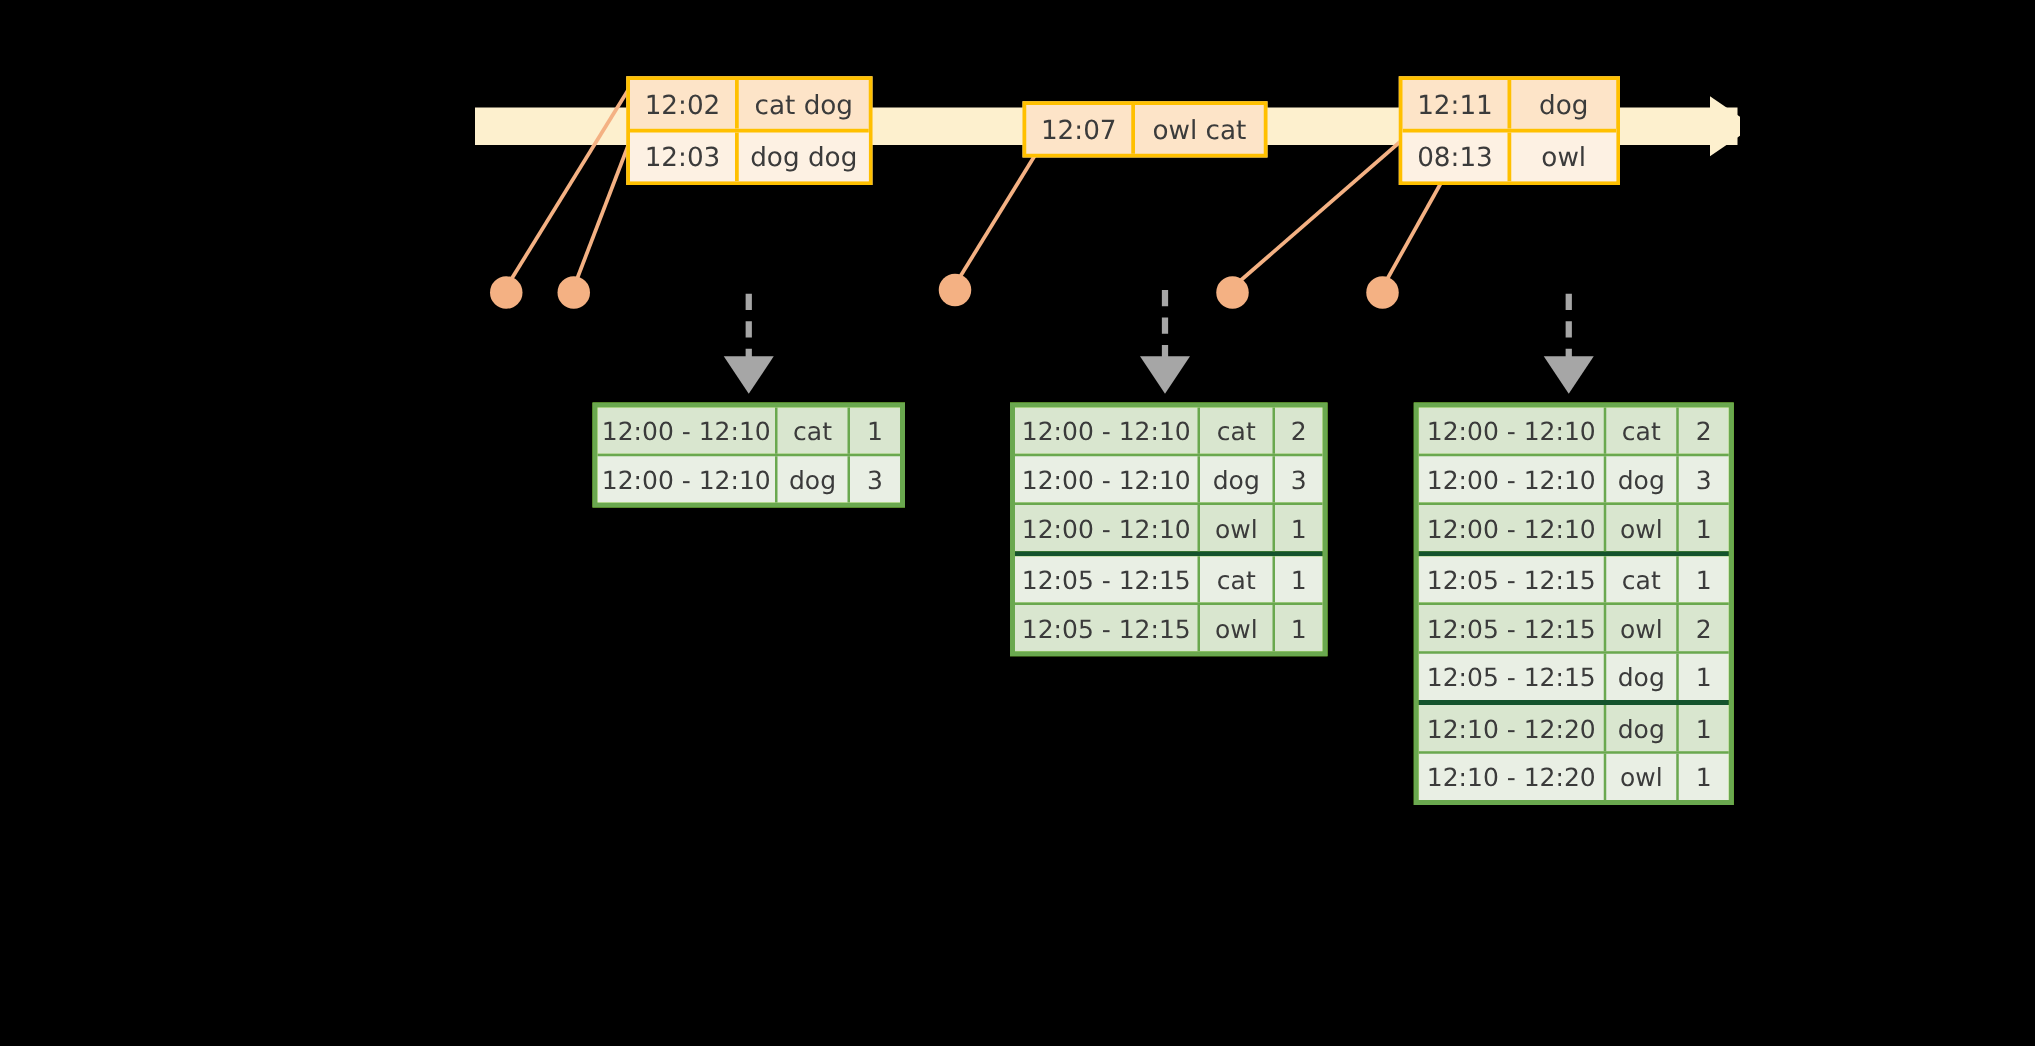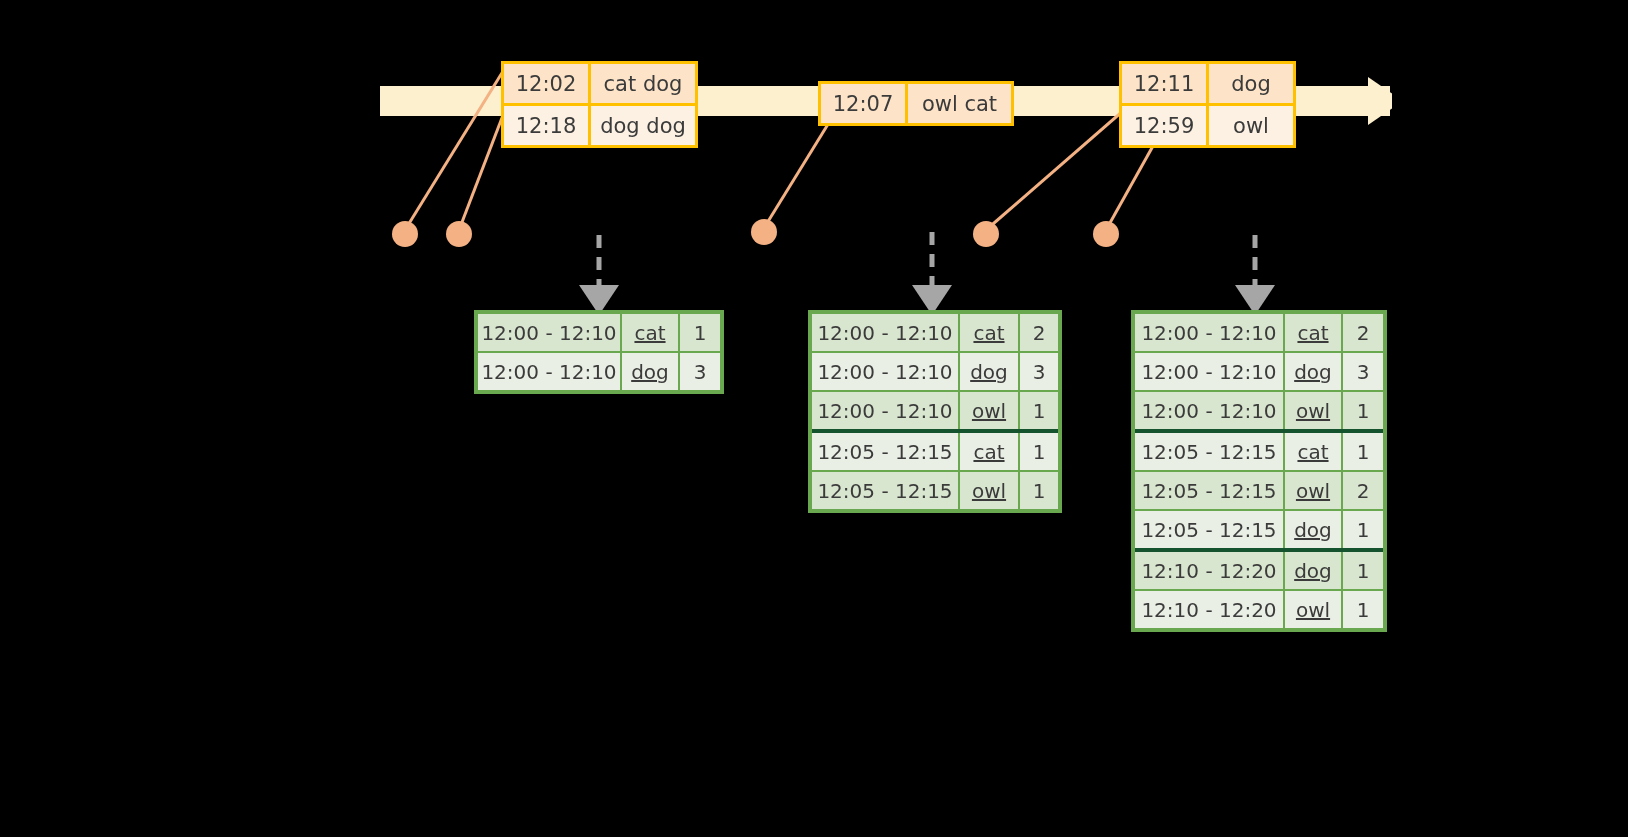--- a/index.html
+++ b/index.html
@@ -95,20 +95,21 @@
     z-index: 3;
   }
 
   
   .result-table {
     position: absolute;
     border: 4px solid #6aa84f;
     box-sizing: border-box;
     background: #84cc16;
     z-index: 4;
+    margin-top: 12px;
   }
   .rt-group + .rt-group {
     border-top: 4px solid #14532d;
   }
   .rt-row {
     display: flex;
     flex-direction: row;
     height: 37px;
   }
   .rt-row.shade-a { background: #d9e6cf; }
@@ -118,21 +119,20 @@
     align-items: center;
     justify-content: center;
     font-size: 20px;
     color: #3b3b3b;
     box-sizing: border-box;
   }
   .rt-window { width: 146px; }
   .rt-key {
     width: 60px;
     border-left: 2px solid #6aa84f;
-    text-decoration: underline;
   }
   .rt-count {
     width: 40px;
     border-left: 2px solid #6aa84f;
   }
   .rt-row + .rt-row {
     border-top: 2px solid #6aa84f;
   }
 
   #result-table-1 { left: 474px;  top: 310px; }
@@ -188,39 +188,39 @@
       <line x1="1255" y1="235" x2="1255" y2="300" stroke="#a6a6a6" stroke-width="5" stroke-dasharray="13,9" marker-end="url(#dash-head)"></line>
     </g>
   </svg>
 
   <div class="event-box" id="event-box-1">
     <div class="event-row">
       <div class="event-time">12:02</div>
       <div class="event-words">cat dog</div>
     </div>
     <div class="event-row alt">
-      <div class="event-time">12:18</div>
+      <div class="event-time">12:03</div>
       <div class="event-words">dog dog</div>
     </div>
   </div>
 
   <div class="event-box" id="event-box-2">
     <div class="event-row">
       <div class="event-time">12:07</div>
       <div class="event-words">owl cat</div>
     </div>
   </div>
 
   <div class="event-box" id="event-box-3">
     <div class="event-row">
       <div class="event-time">12:11</div>
       <div class="event-words">dog</div>
     </div>
     <div class="event-row alt">
-      <div class="event-time">12:59</div>
+      <div class="event-time">08:13</div>
       <div class="event-words">owl</div>
     </div>
   </div>
 
   <div class="result-table" id="result-table-1">
       <div class="rt-group">
         <div class="rt-row shade-a">
           <div class="rt-cell rt-window">12:00 - 12:10</div>
           <div class="rt-cell rt-key">cat</div>
           <div class="rt-cell rt-count">1</div>

